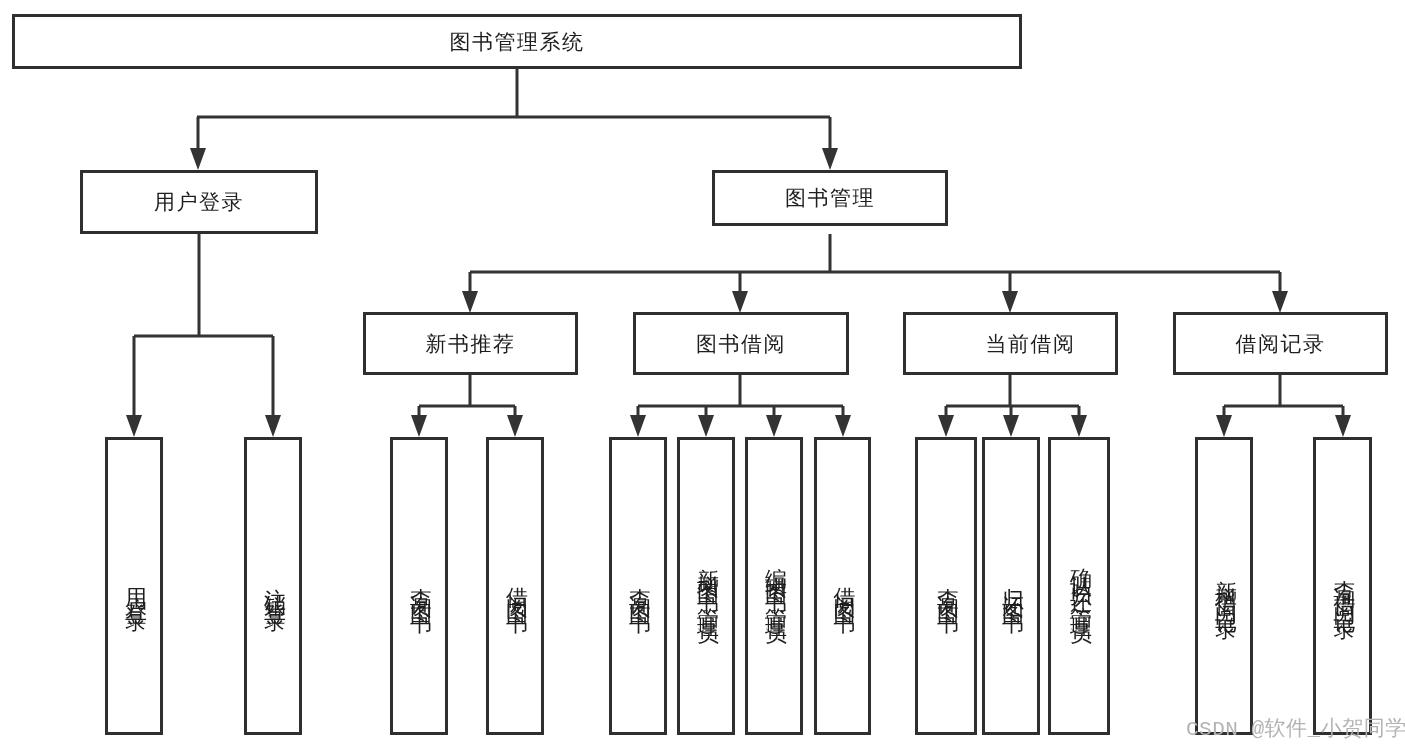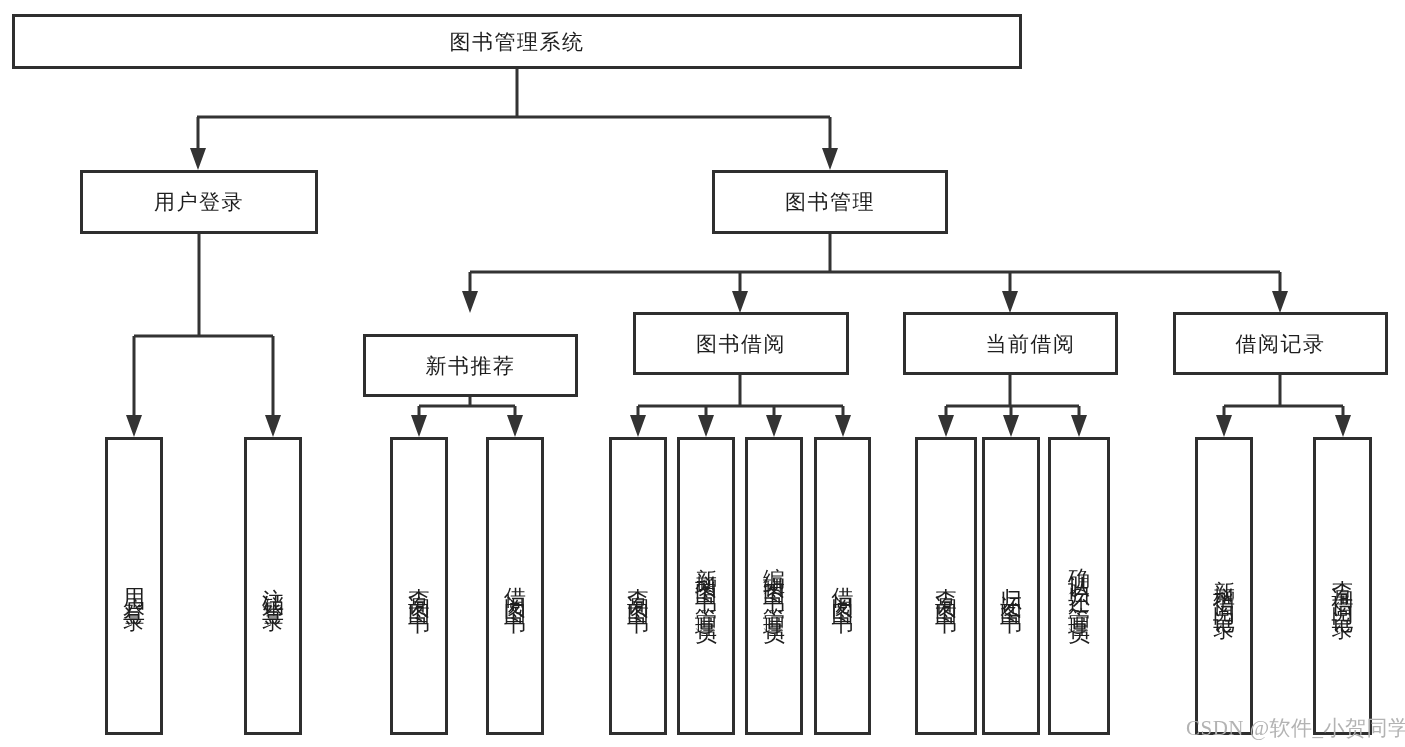--- a/index.html
+++ b/index.html
@@ -1,20 +1,20 @@
 <!DOCTYPE html>
 <html><head>
 <meta charset="utf-8">
 <style>
   html,body{margin:0;padding:0;background:#ffffff;}
   .canvas{
     position:relative;
     width:1405px;height:747px;
     background:var(--bg,#ffffff);
-    font-family:Liberation Serif, serif;
+    font-family:Liberation Mono, monospace;
     color:var(--text,#1e1e1e);
     overflow:hidden;
   }
   .connector{position:absolute;left:0;top:0;pointer-events:none;}
   .connector .lines{stroke:var(--line,#333333);fill:none;stroke-width:3;}
   .connector .arrows{fill:var(--line,#333333);stroke:none;}
   .box{
     position:absolute;box-sizing:border-box;
     border:3px solid var(--border,#2f2f2f);
     background:#ffffff;
@@ -96,23 +96,23 @@
       M938 415 L954 415 L946 437 Z
       M1003 415 L1019 415 L1011 437 Z
       M1071 415 L1087 415 L1079 437 Z
       M1216 415 L1232 415 L1224 437 Z
       M1335 415 L1351 415 L1343 437 Z"></path>
   </svg>
 
   <div class="box hbox" style="left:12px;top:14px;width:1010px;height:55px;">图书管理系统</div>
 
   <div class="box hbox" style="left:80px;top:170px;width:238px;height:64px;">用户登录</div>
-  <div class="box hbox" style="left:712px;top:170px;width:236px;height:64px;">图书管理</div>
+  <div class="box hbox" style="left:712px;top:170px;width:236px;height:56px;">图书管理</div>
 
-  <div class="box hbox" style="left:363px;top:312px;width:215px;height:63px;margin-top:22px;">新书推荐</div>
+  <div class="box hbox" style="left:363px;top:312px;width:215px;height:63px;">新书推荐</div>
   <div class="box hbox" style="left:633px;top:312px;width:216px;height:63px;">图书借阅</div>
   <div class="box hbox" style="left:903px;top:312px;width:215px;height:63px;padding-left:40px;">当前借阅</div>
   <div class="box hbox" style="left:1173px;top:312px;width:215px;height:63px;">借阅记录</div>
 
   <div class="box vbox" style="left:105px;top:437px;width:58px;height:298px;">用户登录</div>
   <div class="box vbox" style="left:244px;top:437px;width:58px;height:298px;">注销登录</div>
 
   <div class="box vbox" style="left:390px;top:437px;width:58px;height:298px;">查询图书</div>
   <div class="box vbox" style="left:486px;top:437px;width:58px;height:298px;">借阅图书</div>
 

